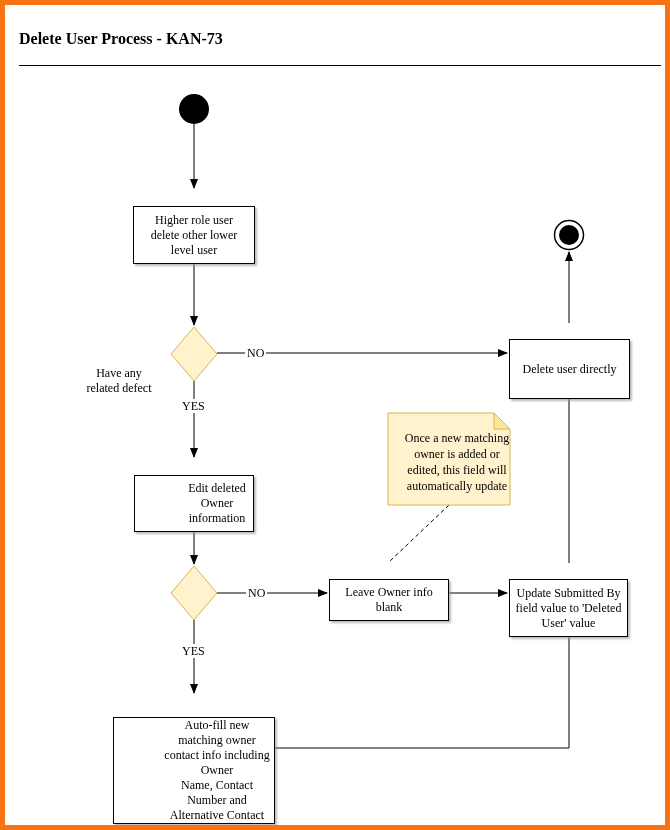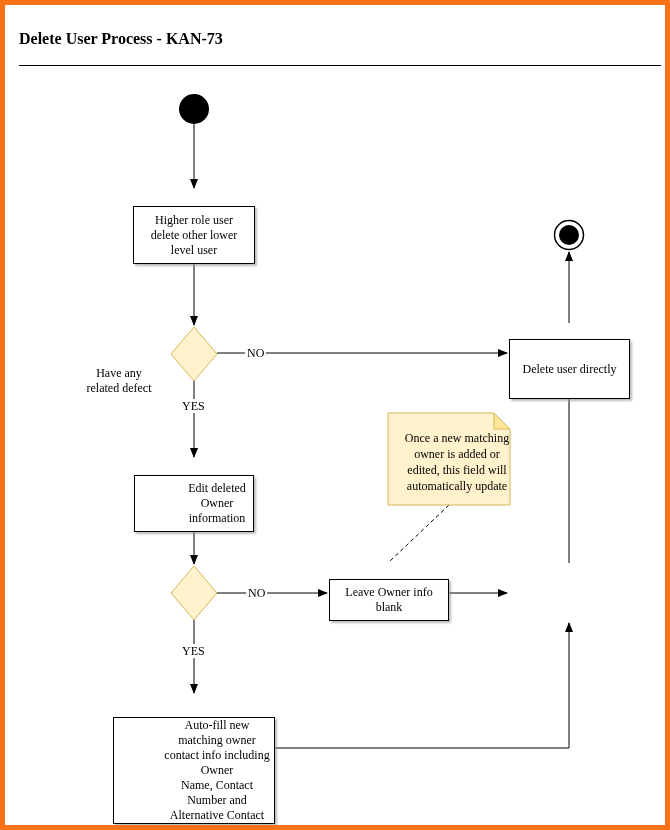--- a/index.html
+++ b/index.html
@@ -82,20 +82,23 @@
 level user</div>
 
   <div class="node" style="left:504px; top:318px; width:121px; height:60px;">Delete user directly</div>
 
   <div class="node" style="left:129px; top:454px; width:120px; height:57px;padding-left:48px;">Edit deleted Owner
 information</div>
 
   <div class="node" style="left:324px; top:558px; width:120px; height:42px;">Leave Owner info
 blank</div>
 
+  <div class="node" style="left:504px; top:558px; width:119px; height:58px;">Update Submitted By
+field value to 'Deleted
+User' value</div>
 
   <div class="node" style="left:108px; top:696px; width:162px; height:107px;padding-left:48px;">Auto-fill new matching owner
 contact info including Owner
 Name, Contact Number and
 Alternative Contact</div>
 
   <div class="label" style="left:68px; top:333px; width:92px;">Have any
 related defect</div>
 
 

